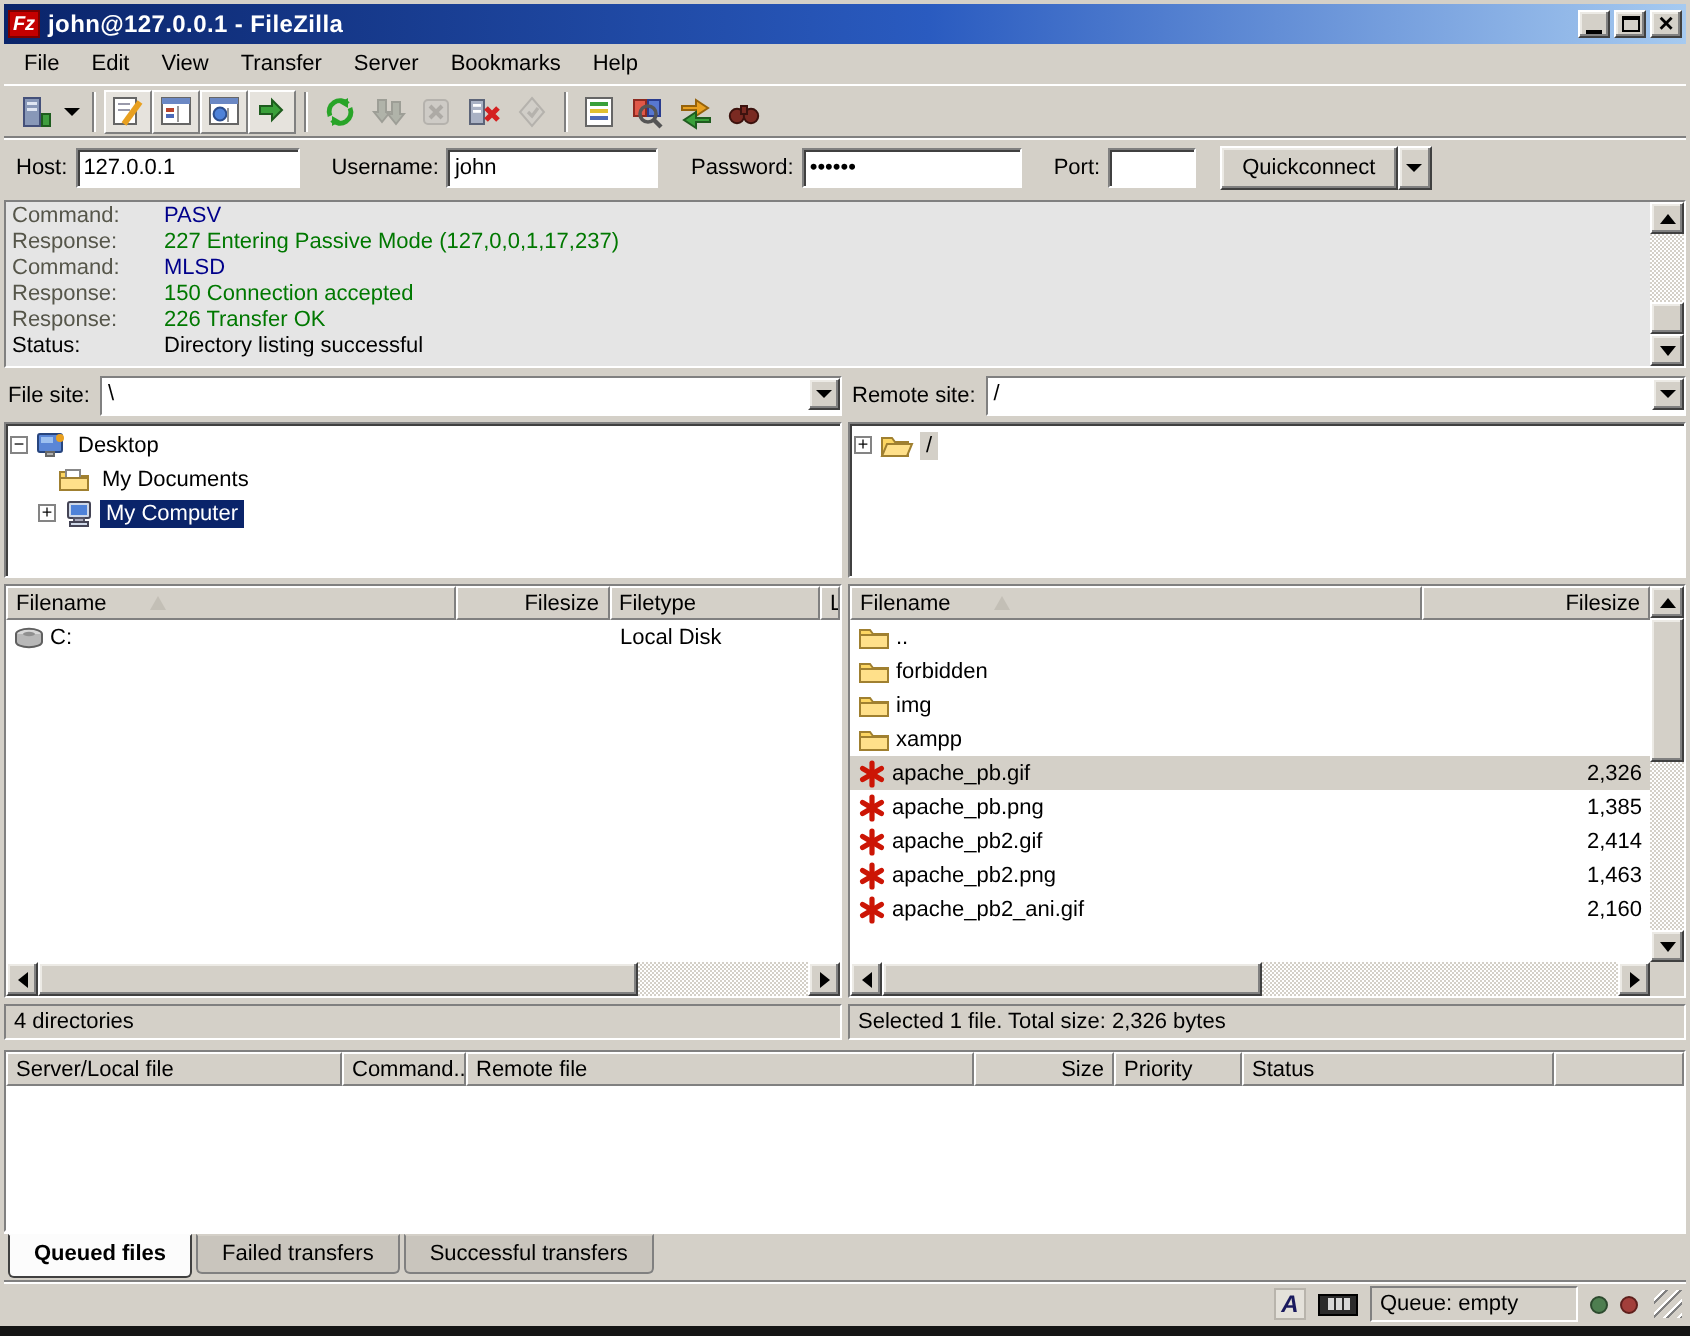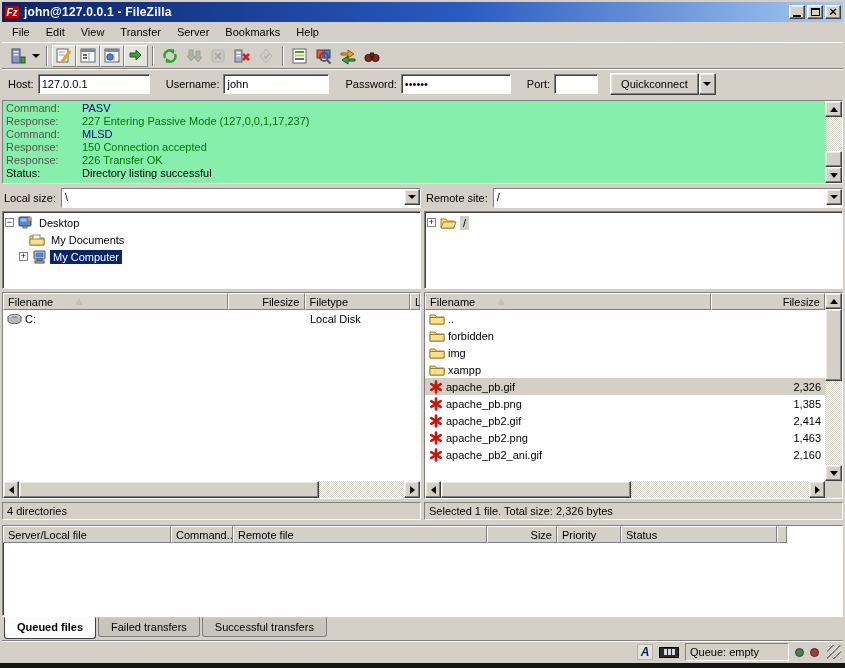--- a/index.html
+++ b/index.html
@@ -38,21 +38,21 @@
   .caret-down{width:0;height:0;border-left:4px solid transparent;border-right:4px solid transparent;border-top:4px solid #000;}
   
   .quickbar{height:30px;flex:0 0 30px;display:flex;align-items:center;padding-left:6px;
     border-top:1px solid #808080;box-shadow:inset 0 1px 0 #fff;}
   .qc-label{font-size:11px;margin-right:4px;}
   .field{height:20px;border:1px solid;border-color:#808080 #fff #fff #808080;
     box-shadow:inset 1px 1px 0 #404040;background:#fff;font-size:11px;padding:1px 3px;outline:none;}
   .btn{height:22px;font-size:11px;padding:0 10px;}
   
   .logpane{height:84px;flex:0 0 84px;margin-top:2px;display:flex;}
-  .log-body{flex:1;background:#86efac;overflow:hidden;padding:1px 0 0 3px;}
+  .log-body{flex:1;background:#e5e5e5;overflow:hidden;padding:1px 0 0 3px;}
   .log-row{font-size:11px;line-height:13px;white-space:nowrap;}
   .log-label{display:inline-block;width:76px;color:#56564A;}
   .log-label.status{color:#000;}
   .t-command{color:#00008B;} .t-response{color:#007800;} .t-status{color:#000;}
   
   .vscroll{width:17px;display:flex;flex-direction:column;}
   .hscroll{height:17px;display:flex;}
   .sb-btn{flex:0 0 16px;width:17px;height:16px;display:flex;align-items:center;justify-content:center;
     border:1px solid;border-color:#fff #404040 #404040 #fff;box-shadow:inset -1px -1px 0 #808080,inset 1px 1px 0 #ECEAE5;background:#D4D0C8;}
   .hscroll .sb-btn{width:16px;height:17px;}
@@ -97,21 +97,21 @@
   .file-row.selected{background:#D4D0C8;}
   .fcell{padding:0 4px;display:flex;align-items:center;overflow:hidden;}
   .fcell.num{justify-content:flex-end;}
   .ficon{margin-right:3px;flex:0 0 auto;display:inline-flex;}
   .list-split{flex:1;display:flex;}
   .list-main{flex:1;display:flex;flex-direction:column;overflow:hidden;}
   .corner{width:17px;background:#D4D0C8;}
   
   .pane-status{height:18px;margin-top:3px;background:#D4D0C8;font-size:11px;padding:2px 4px;white-space:nowrap;}
   
-  .queue-ctrl{flex:1;margin-top:3px;display:flex;flex-direction:row;background:#fff;}
+  .queue-ctrl{flex:1;margin-top:3px;display:flex;flex-direction:column;background:#fff;}
   .q-body{flex:1;background:#fff;}
   
   .tabsrow{height:24px;flex:0 0 24px;display:flex;align-items:flex-start;padding-left:2px;border-top:1px solid #fff;}
   .tab{font-size:11px;padding:3px 12px 4px 12px;background:#C9C5BD;border:1px solid #808080;border-top:1px solid #D4D0C8;
     border-radius:0 0 3px 3px;margin-right:2px;color:#000;height:20px;}
   .tab.active{background:#FCFCFC;font-weight:bold;height:22px;border-color:#404040;border-top-color:#FCFCFC;}
   
   .statusbar{height:23px;flex:0 0 23px;display:flex;align-items:center;justify-content:flex-end;
     border-top:1px solid #808080;box-shadow:inset 0 1px 0 #fff;padding:0 2px;gap:6px;}
   .type-ind{width:16px;height:16px;display:flex;align-items:center;justify-content:center;
@@ -301,21 +301,21 @@
       <span class="sb-btn">
           <i class="arr down"></i>
         </span>
     </div>
   </div>
 
   <div class="main">
 
     <div class="col">
       <div class="site-row">
-        <span class="site-label">Local size:</span>
+        <span class="site-label">File site:</span>
         <span class="combo sunken-lite">
           <span class="val">\</span>
           <span class="combo-btn raised">
               <i class="caret-down"></i>
             </span>
         </span>
       </div>
       <div class="tree-box sunken">
         <div class="tree-row">
           <span class="expander">−</span>

